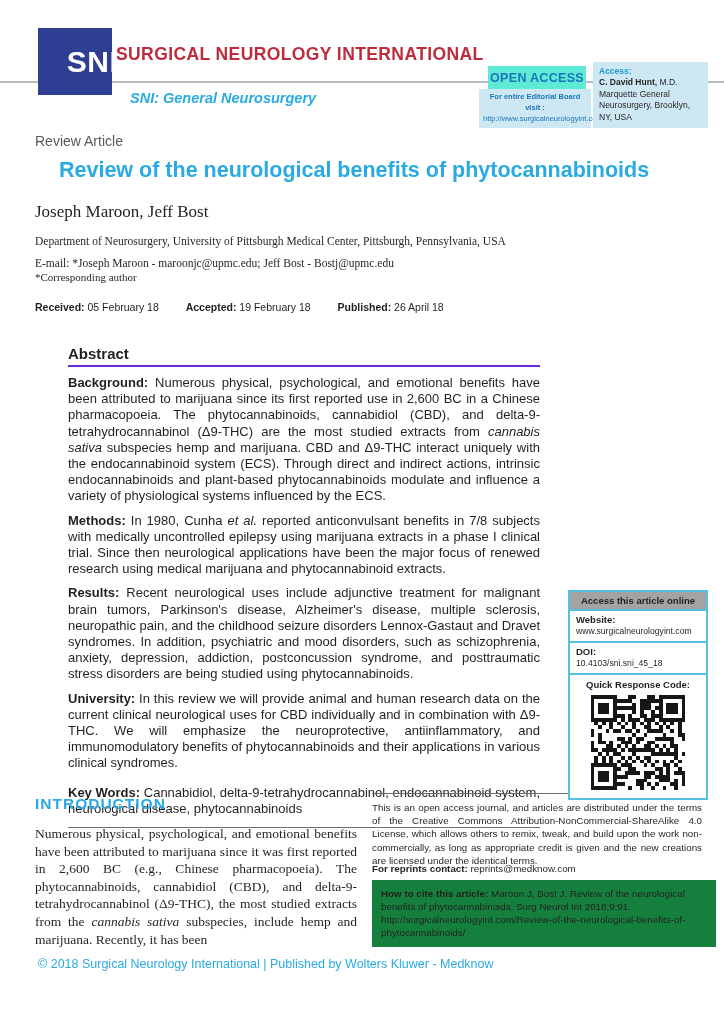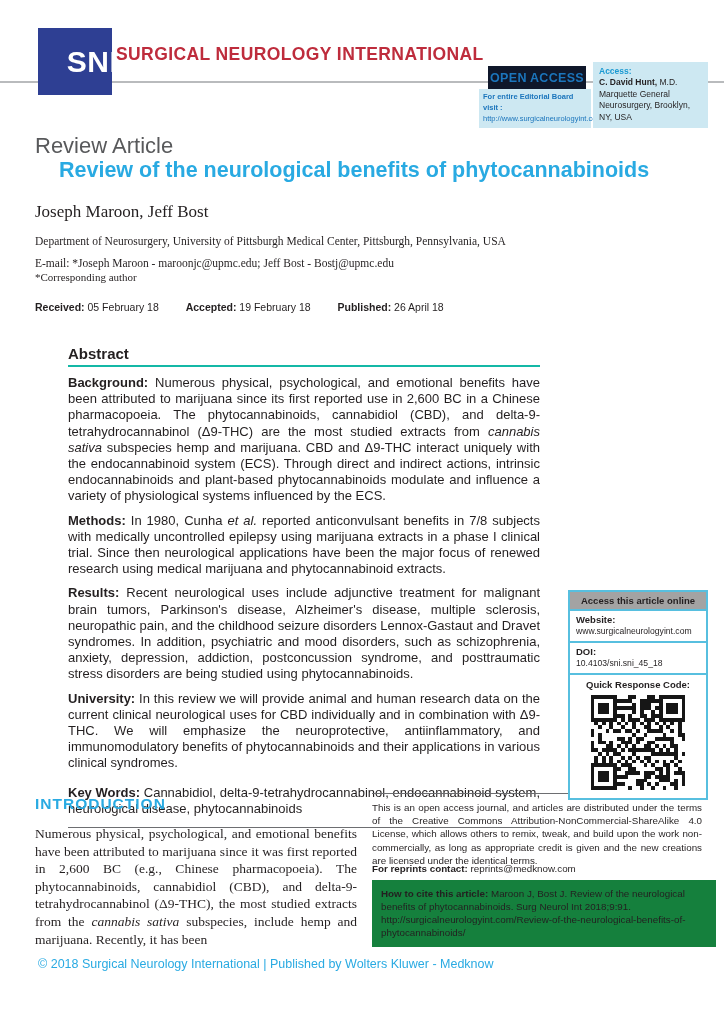--- a/index.html
+++ b/index.html
@@ -19,52 +19,52 @@
   .journal-name {
     position:absolute; left:116px; top:44px; z-index:2;
     color:#be2c3c; font-weight:bold; font-size:17.5px; letter-spacing:0.4px;
   }
   .section-name {
     position:absolute; left:130px; top:90px; z-index:2;
     color:#29aae2; font-weight:bold; font-style:italic; font-size:14.5px;
   }
   .open-access {
     position:absolute; left:488px; top:66px; width:98px; height:23px; z-index:3;
-    background:#0f172a; color:#1b75bc; font-weight:bold; font-size:12.5px;
+    background:#5eead4; color:#1b75bc; font-weight:bold; font-size:12.5px;
     display:flex; align-items:center; justify-content:center; letter-spacing:0.3px;
   }
   .editorial-note {
     position:absolute; left:479px; top:89px; width:112px; z-index:3;
-    background:#cde8f2; color:#1b75bc; font-size:7.5px; padding:3px 4px; line-height:1.45; 
+    background:#cde8f2; color:#1b75bc; font-size:7.5px; padding:3px 4px; line-height:1.45; text-align:center;
   }
   .editorial-note .eb1 { font-weight:bold; }
   .editor-box {
     position:absolute; left:593px; top:62px; width:115px; z-index:3;
     background:#cde8f2; font-size:8.5px; padding:4px 6px 5px; line-height:1.35;
   }
   .editor-box .ed-label { color:#1b9ad2; font-weight:bold; }
   .editor-box .ed-name b { font-weight:bold; }
   
-  .review-type { position:absolute; left:35px; top:133px; color:#58595b; font-size:22px; }
+  .review-type { position:absolute; left:35px; top:133px; color:#58595b; font-size:14px; }
   .title { position:absolute; left:35px; top:158px; color:#29aae2; font-size:21.5px; font-weight:bold;margin-left:24px; }
   .authors { position:absolute; left:35px; top:202px; font-family:"Liberation Serif", serif; font-size:17px; }
   .affiliation { position:absolute; left:35px; top:235px; font-family:"Liberation Serif", serif; font-size:11.5px; }
   .email-line { position:absolute; left:35px; top:257px; font-family:"Liberation Serif", serif; font-size:11.5px; }
   .corresponding { position:absolute; left:35px; top:271px; font-family:"Liberation Serif", serif; font-size:11px; }
   .dates { position:absolute; left:35px; top:301px; font-size:10.5px; }
   .dates .pair { margin-right:24px; }
   .dates b { font-weight:bold; }
   
   .abstract {
     position:absolute; left:68px; top:345px; width:472px;
     border-bottom:1px solid #6d6e71; padding-bottom:10px;
   }
   .abstract h2 {
     font-size:15px; font-weight:bold; color:#231f20;
-    border-bottom:2px solid #14b8a6; padding-bottom:3px; margin-bottom:7px;
+    border-bottom:2px solid #6d28d9; padding-bottom:3px; margin-bottom:7px;
   }
   .abstract p { font-size:13px; line-height:16.2px; text-align:justify; margin-top:8px; }
   .abstract p b { font-weight:bold; }
   .abstract p i { font-style:italic; }
   .abstract .keywords { margin-top:13px; }
   
   .access-box {
     position:absolute; left:568px; top:590px; width:140px;
     border:2px solid #57bfdf; background:#fff; font-size:9px; z-index:2;
   }
@@ -108,20 +108,21 @@
 </head>
 <body>
 
 <div class="page">
 
   <div class="header-rule"></div>
   <div class="logo">
     <span>SNI.</span>
   </div>
   <div class="journal-name">SURGICAL NEUROLOGY INTERNATIONAL</div>
+  <div class="section-name">SNI: General Neurosurgery</div>
   <div class="open-access">OPEN ACCESS</div>
   <div class="editorial-note">
     <div class="eb1">For entire Editorial Board visit :</div>
     <div class="eb2">http://www.surgicalneurologyint.com</div>
   </div>
   <div class="editor-box">
     <div class="ed-label">Access:</div>
     <div class="ed-name"><b>C. David Hunt,</b><span> M.D.</span></div>
     <div class="ed-aff">Marquette General Neurosurgery, Brooklyn, NY, USA</div>
   </div>

